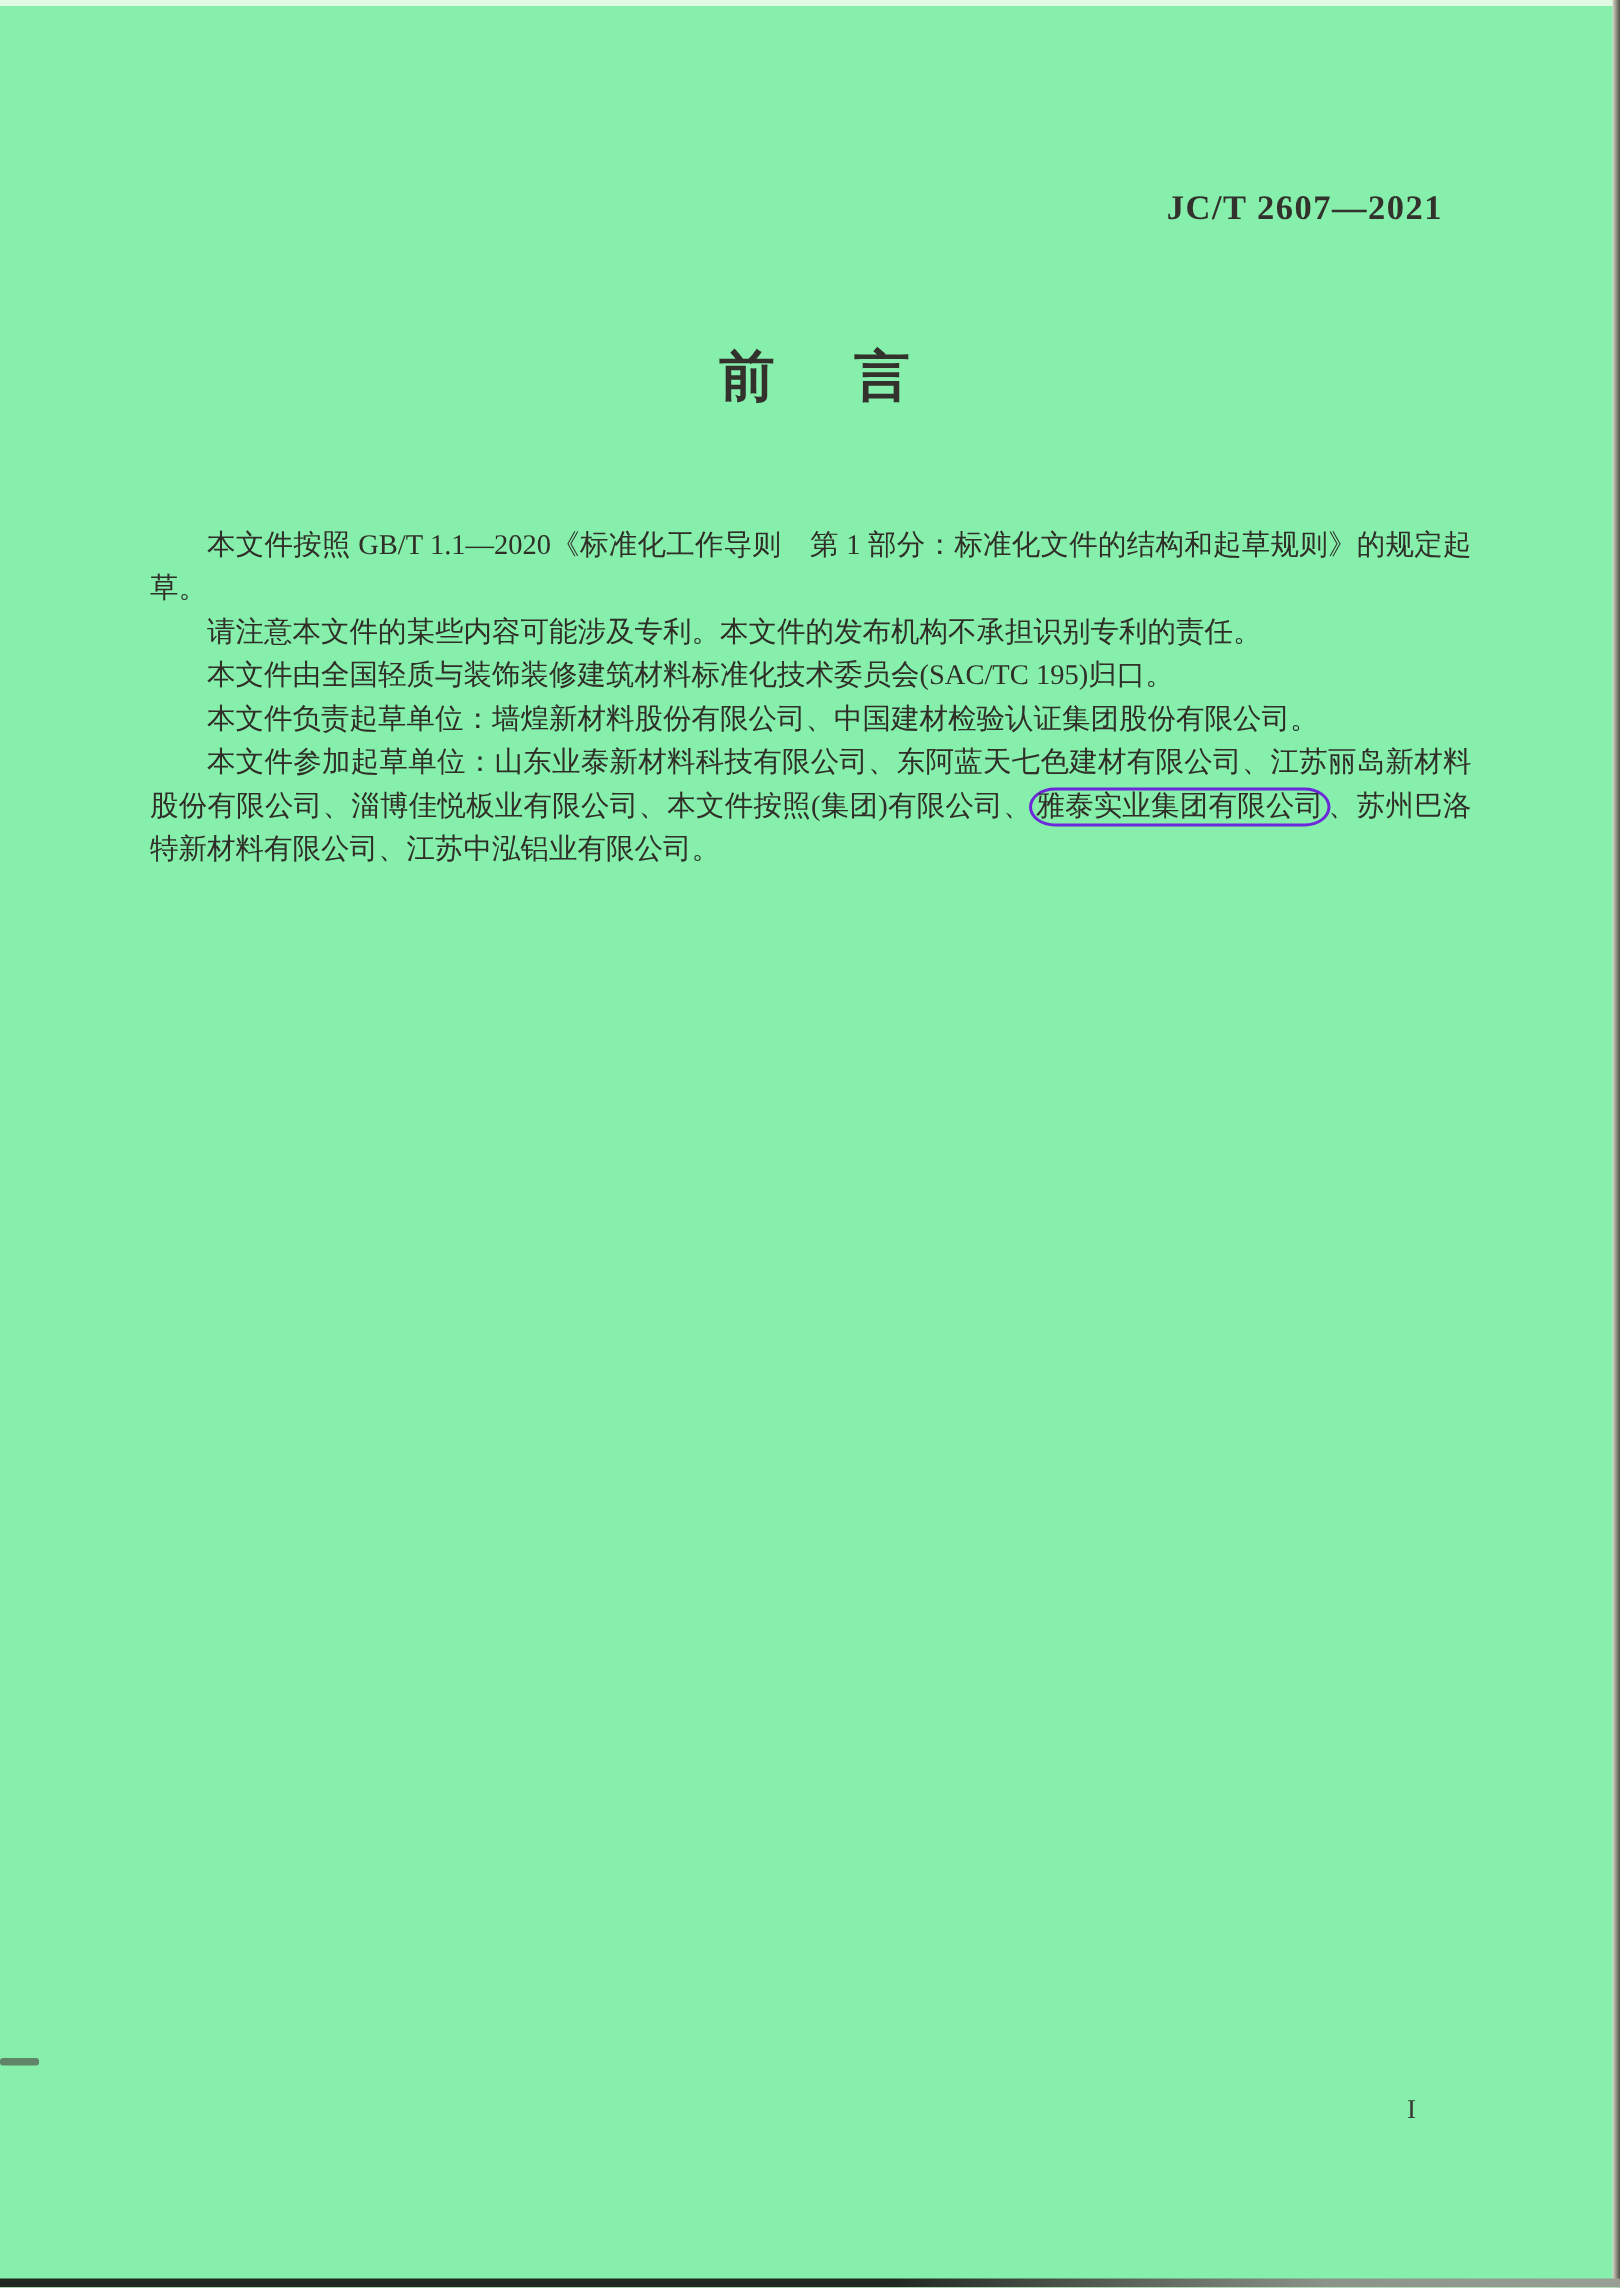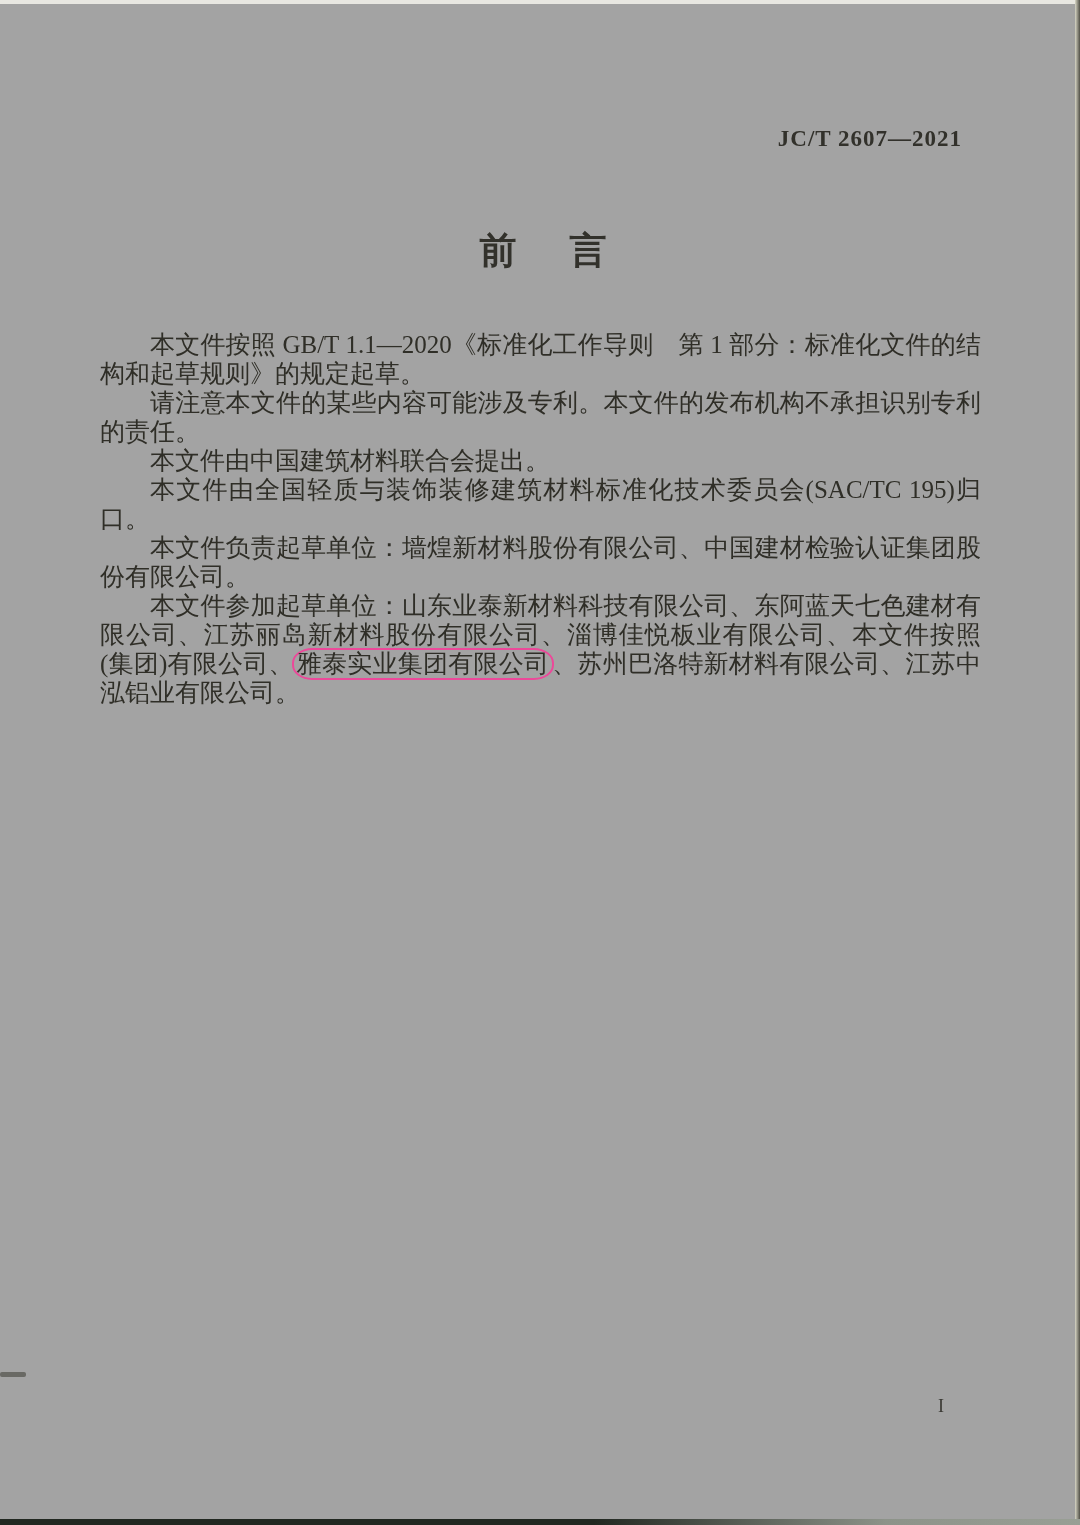--- a/index.html
+++ b/index.html
@@ -4,21 +4,21 @@
 <style>
   html, body {
     margin: 0;
     padding: 0;
     background: #e8e6d8;
   }
   .page {
     position: relative;
     width: 1080px;
     height: 1525px;
-    background: #a3a3a3;
+    background: #86efac;
     overflow: hidden;
     font-family: "Liberation Serif", "DejaVu Serif", serif;
     color: #2f2e27;
   }
   .edge-top {
     position: absolute; top: 0; left: 0; width: 100%; height: 4px;
     background: #fffef6; opacity: .75;
   }
   .edge-right {
     position: absolute; top: 0; right: 0; width: 5px; height: 100%;
@@ -51,33 +51,33 @@
     font-size: 37px;
     font-weight: bold;
     letter-spacing: 8px;
     text-indent: 8px; 
     color: #32312b;
     font-family: Liberation Mono, monospace;
   }
   .body-text {
     position: absolute;
     left: 100px;
-    top: 330px;
+    top: 349px;
     width: 881px;
-    font-size: 25px;
+    font-size: 19px;
     line-height: 29px;
     text-align: justify;
     color: #2f2e27;
   }
   .body-text p {
     margin: 0;
     text-indent: 2em;
   }
   .red-circle {
-    border: 2px solid #ec4899;
+    border: 2px solid #6d28d9;
     border-radius: 20px / 15px;
     padding: 0 3px 1px 3px;
     margin: 0 -2px;
     box-decoration-break: clone;
     -webkit-box-decoration-break: clone;
   }
   .page-number {
     position: absolute;
     top: 1396px;
     left: 938px;
@@ -95,21 +95,20 @@
   <div class="header-code">JC/T 2607—2021</div>
 
   <h1 class="doc-title">前　言</h1>
 
   <div class="body-text">
 
     <p><span>本文件按照 GB/T 1.1—2020《标准化工作导则　第 1 部分：标准化文件的结构和起草规则》的规定起草。</span></p>
 
     <p><span>请注意本文件的某些内容可能涉及专利。本文件的发布机构不承担识别专利的责任。</span></p>
 
-    <p><span>本文件由中国建筑材料联合会提出。</span></p>
 
     <p><span>本文件由全国轻质与装饰装修建筑材料标准化技术委员会(SAC/TC 195)归口。</span></p>
 
     <p><span>本文件负责起草单位：墙煌新材料股份有限公司、中国建材检验认证集团股份有限公司。</span></p>
 
     <p><span>本文件参加起草单位：山东业泰新材料科技有限公司、东阿蓝天七色建材有限公司、江苏丽岛新材料股份有限公司、淄博佳悦板业有限公司、本文件按照(集团)有限公司、</span><span class="red-circle">雅泰实业集团有限公司</span><span>、苏州巴洛特新材料有限公司、江苏中泓铝业有限公司。</span></p>
 
 
 
   </div>

